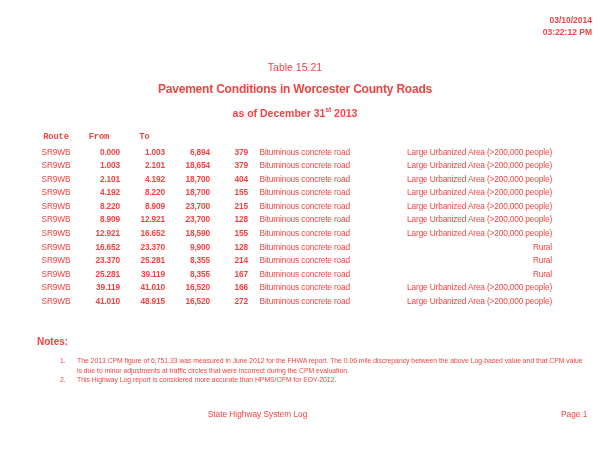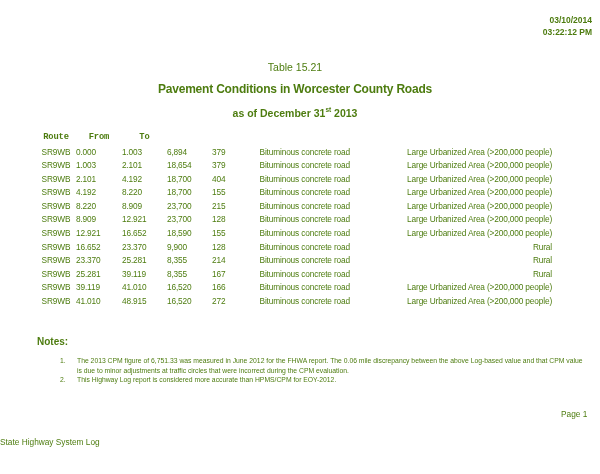--- a/index.html
+++ b/index.html
@@ -1,18 +1,18 @@
 <!DOCTYPE html>
 <html><head>
 <meta charset="utf-8">
 <style>
   html,body{margin:0;padding:0;background:#fff;}
   .page{
     position:relative;width:600px;height:474px;background:#ffffff;
-    font-family:"Liberation Sans",sans-serif;color:#4d7c0f;overflow:hidden;
+    font-family:"Liberation Sans",sans-serif;color:#ef4444;overflow:hidden;
   }
   
   .datetime{
     position:absolute;top:15px;right:8px;text-align:right;
     font-size:8.5px;font-weight:700;line-height:11.8px;
   }
   
   .table-number{
     position:absolute;top:61px;left:0;width:590px;text-align:center;
     font-size:10.5px;font-weight:400;
@@ -38,36 +38,35 @@
   .data-table thead th{
     font-weight:700;font-size:8.8px;height:11px;line-height:11px;
     text-align:center;white-space:pre;font-family:Liberation Mono, monospace;
   }
   .data-table thead tr.hdr-bottom th{
     border-bottom:1.5px solid #000;padding-bottom:1px;
   }
   .data-table tbody td{height:13.6px;line-height:13.6px;}
   .data-table tbody tr:first-child td{padding-top:2.5px;}
   .al-center{text-align:center;}
-  .al-right{padding-right:2px !important;}
+  .al-right{text-align:right;padding-right:2px !important;font-weight:bold;}
   .al-left{text-align:right;}
   .data-table td.col-5{padding-left:5px;}
   .data-table td.col-6{padding-left:8px;}
   
   .notes{position:absolute;top:336px;left:37px;width:551px;}
   .notes-heading{font-size:10px;font-weight:700;line-height:12px;}
   .notes-list{list-style:none;margin:8px 0 0 0;padding:0;}
   .note-item{display:flex;font-size:6.8px;line-height:9.6px;margin:0 0 0 23px;}
   .note-number{flex:none;width:17px;}
   .note-text{flex:1;}
   
   .footer-center{
-    position:absolute;top:409px;left:0;width:515px;
+    position:absolute;top:409px;left:0;width:515px;text-align:center;
     font-size:8.3px;
-    margin-top:28px;
   }
   .footer-page{position:absolute;top:409px;left:545px;font-size:8.3px;margin-left:16px;}
 </style>
 </head>
 <body>
 
 <div class="page">
 
   <div class="datetime">
     <div>03/10/2014</div>

